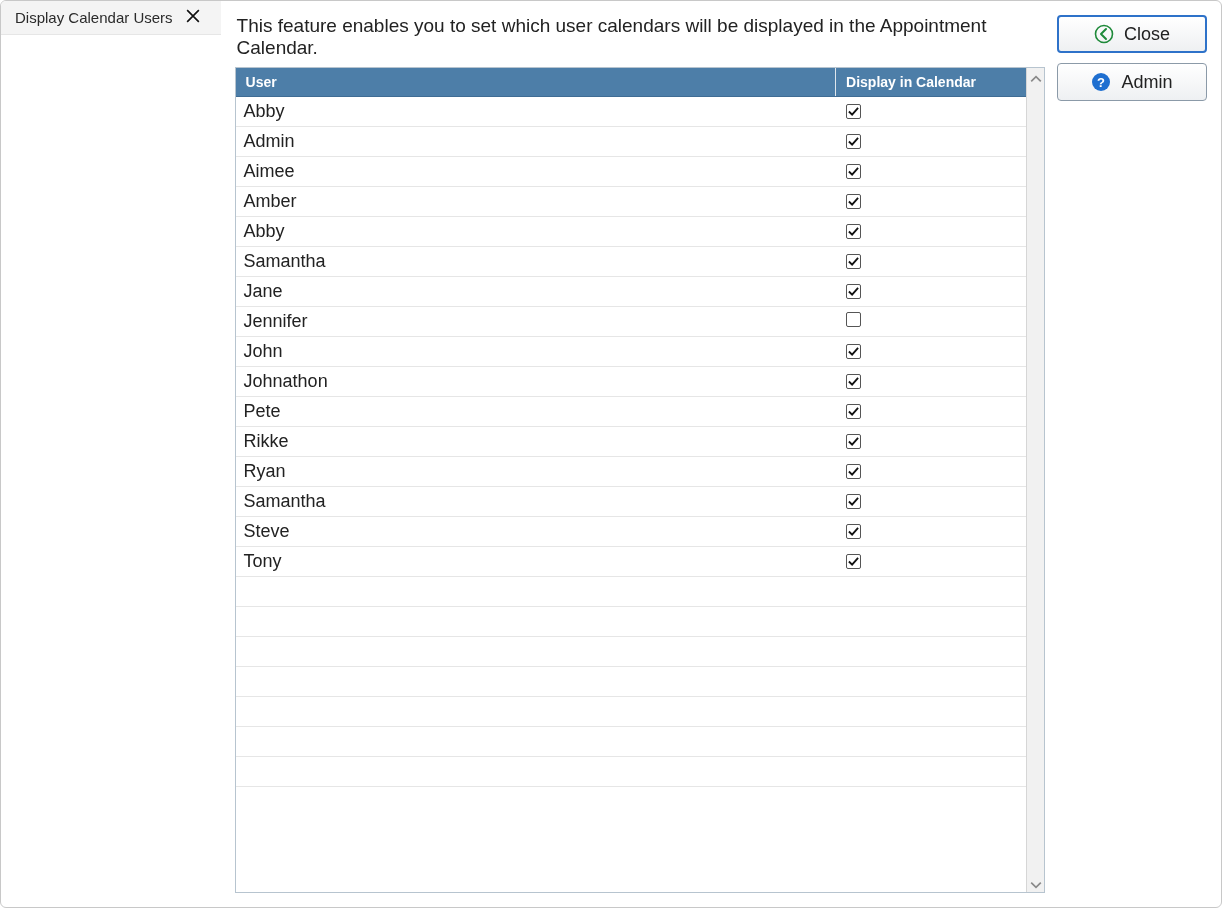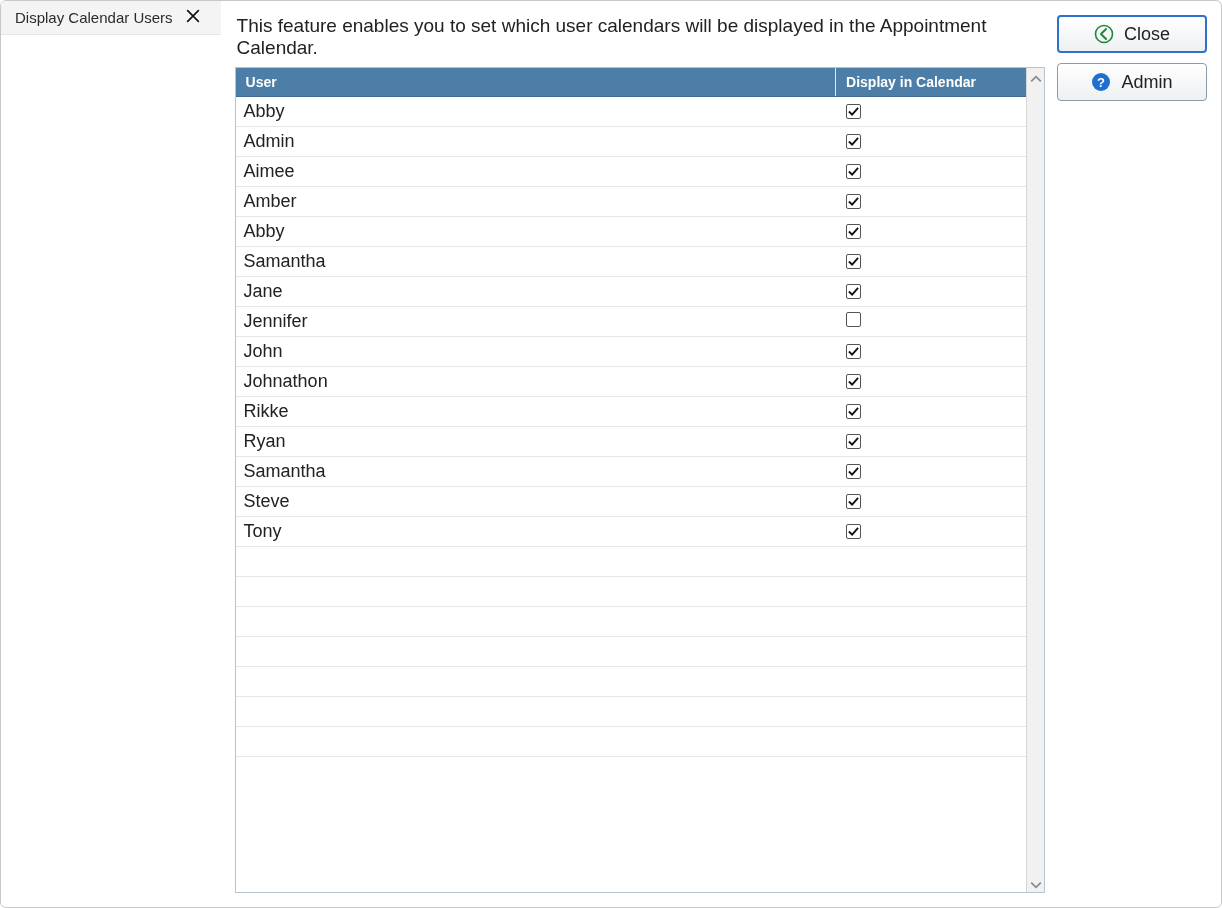--- a/index.html
+++ b/index.html
@@ -248,20 +248,28 @@
                 <tr>
                   <td>John</td>
                   <td><span class="chk checked">
                       <svg viewBox="0 0 12 12">
                         <path d="M1 6 L4.5 9.5 L11 2" fill="none" stroke="#111" stroke-width="2"></path>
                       </svg>
                     </span></td>
                 </tr>
                 <tr>
                   <td>Johnathon</td>
+                  <td><span class="chk checked">
+                      <svg viewBox="0 0 12 12">
+                        <path d="M1 6 L4.5 9.5 L11 2" fill="none" stroke="#111" stroke-width="2"></path>
+                      </svg>
+                    </span></td>
+                </tr>
+                <tr>
+                  <td>Pete</td>
                   <td><span class="chk checked">
                       <svg viewBox="0 0 12 12">
                         <path d="M1 6 L4.5 9.5 L11 2" fill="none" stroke="#111" stroke-width="2"></path>
                       </svg>
                     </span></td>
                 </tr>
                 <tr>
                   <td>Rikke</td>
                   <td><span class="chk checked">
                       <svg viewBox="0 0 12 12">

